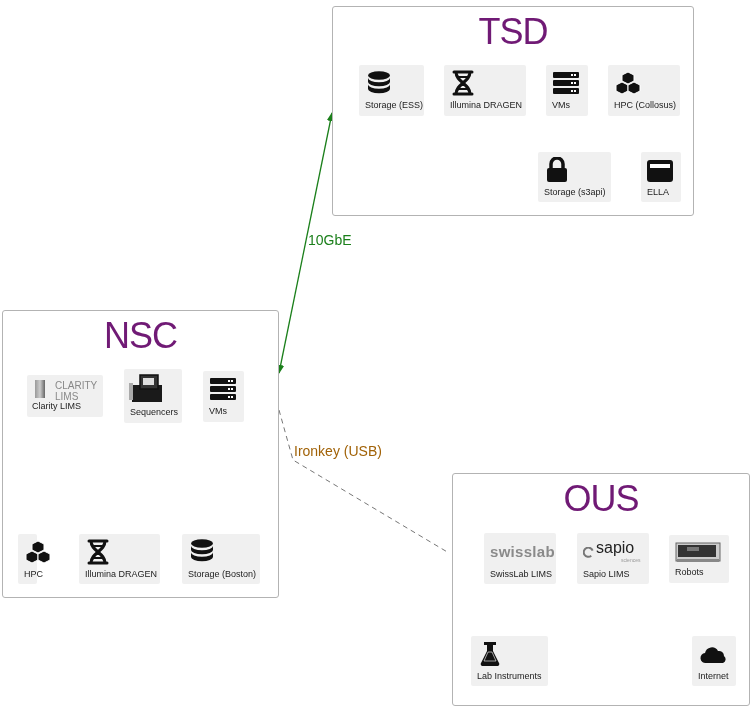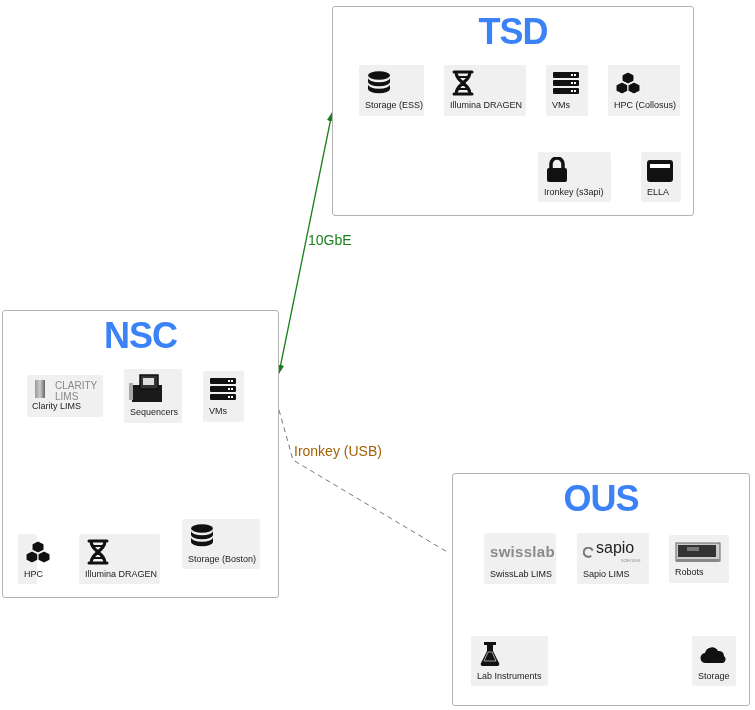--- a/index.html
+++ b/index.html
@@ -11,21 +11,21 @@
     }
     .region {
       position: absolute;
       border: 1px solid #b3b3b3;
       border-radius: 3px;
       background: #fff;
       box-sizing: border-box;
     }
     .region-title {
       position: absolute; left: 0; right: 0; text-align: center;
-      font-weight: bold; color: #3b82f6;
+      font-weight: normal; color: #701a75;
       font-family: "Liberation Sans", "DejaVu Sans", sans-serif;
       letter-spacing: -1px;
     }
     .node {
       position: absolute;
       background: #f0f0f0;
       border-radius: 2px;
       box-sizing: border-box;
       cursor: pointer;
     }
@@ -121,21 +121,21 @@
     <span class="lbl" style="top:35px;">HPC (Collosus)</span>
   </div>
 
   <div class="node" style="left:205px; top:145px; width:73px; height:50px;">
     <span class="icon" style="left:8px;top:5px;">
       <svg width="22" height="26" viewBox="0 0 22 26">
           <path d="M5,11 v-4 a6,6 0 0 1 12,0 v4" fill="none" stroke="#111" stroke-width="3.5"></path>
           <rect x="1" y="11" width="20" height="14" rx="2" fill="#111"></rect>
         </svg>
     </span>
-    <span class="lbl" style="top:35px;">Ironkey (s3api)</span>
+    <span class="lbl" style="top:35px;">Storage (s3api)</span>
   </div>
 
   <div class="node" style="left:299px; top:145px; width:40px; height:50px;margin-left:9px;">
     <span class="icon" style="left:6px;top:8px;">
       <svg width="26" height="22" viewBox="0 0 26 22">
           <rect x="0" y="0" width="26" height="22" rx="3" fill="#111"></rect>
           <rect x="3" y="4" width="20" height="4" fill="#fff"></rect>
         </svg>
     </span>
     <span class="lbl" style="top:35px;">ELLA</span>
@@ -210,21 +210,21 @@
   <div class="node" style="left:76px; top:223px; width:81px; height:50px;">
     <span class="icon" style="left:8px;top:5px;">
       <svg width="22" height="26" viewBox="0 0 22 26">
           <path d="M2,2 h18 M2,24 h18 M4,2 C4,12 18,14 18,24 M18,2 C18,12 4,14 4,24" fill="none" stroke="#111" stroke-width="3" stroke-linecap="round"></path>
           <path d="M6,7 h10 M6,19 h10" stroke="#111" stroke-width="2"></path>
         </svg>
     </span>
     <span class="lbl" style="top:35px;">Illumina DRAGEN</span>
   </div>
 
-  <div class="node" style="left:179px; top:208px; width:78px; height:50px;">
+  <div class="node" style="left:179px; top:223px; width:78px; height:50px;">
     <span class="icon" style="left:8px;top:5px;">
       <svg width="24" height="26" viewBox="0 0 24 26">
           <ellipse cx="12" cy="4.5" rx="11" ry="4.2" fill="#111"></ellipse>
           <path d="M1,7 v4 a11,4.2 0 0 0 22,0 v-4 a11,4.2 0 0 1 -22,0z" fill="#111"></path>
           <path d="M1,13.5 v4.5 a11,4.2 0 0 0 22,0 v-4.5 a11,4.2 0 0 1 -22,0z" fill="#111"></path>
         </svg>
     </span>
     <span class="lbl" style="top:35px;">Storage (Boston)</span>
   </div>
 </div>
@@ -271,15 +271,15 @@
     <span class="lbl" style="top:35px;">Lab Instruments</span>
   </div>
 
 
   <div class="node" style="left:239px; top:162px; width:44px; height:50px;">
     <span class="icon" style="left:8px;top:10px;">
       <svg width="28" height="18" viewBox="0 0 28 18">
           <path d="M6,17 a5,5 0 0 1 -1,-10 a7,7 0 0 1 13,-2 a5,5 0 0 1 6,5 a4,4 0 0 1 -1,7z" fill="#111"></path>
         </svg>
     </span>
-    <span class="lbl" style="top:35px;">Storage</span>
+    <span class="lbl" style="top:35px;">Internet</span>
   </div>
 </div>
 
 </body></html>

